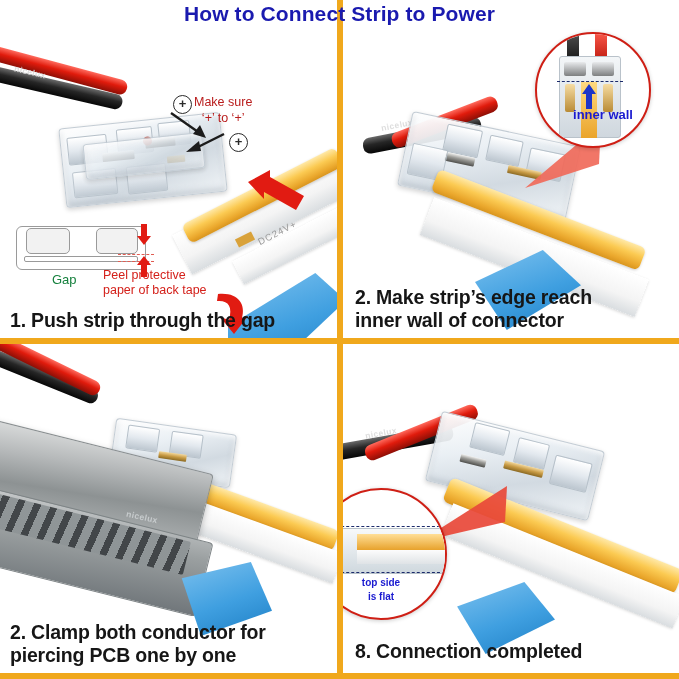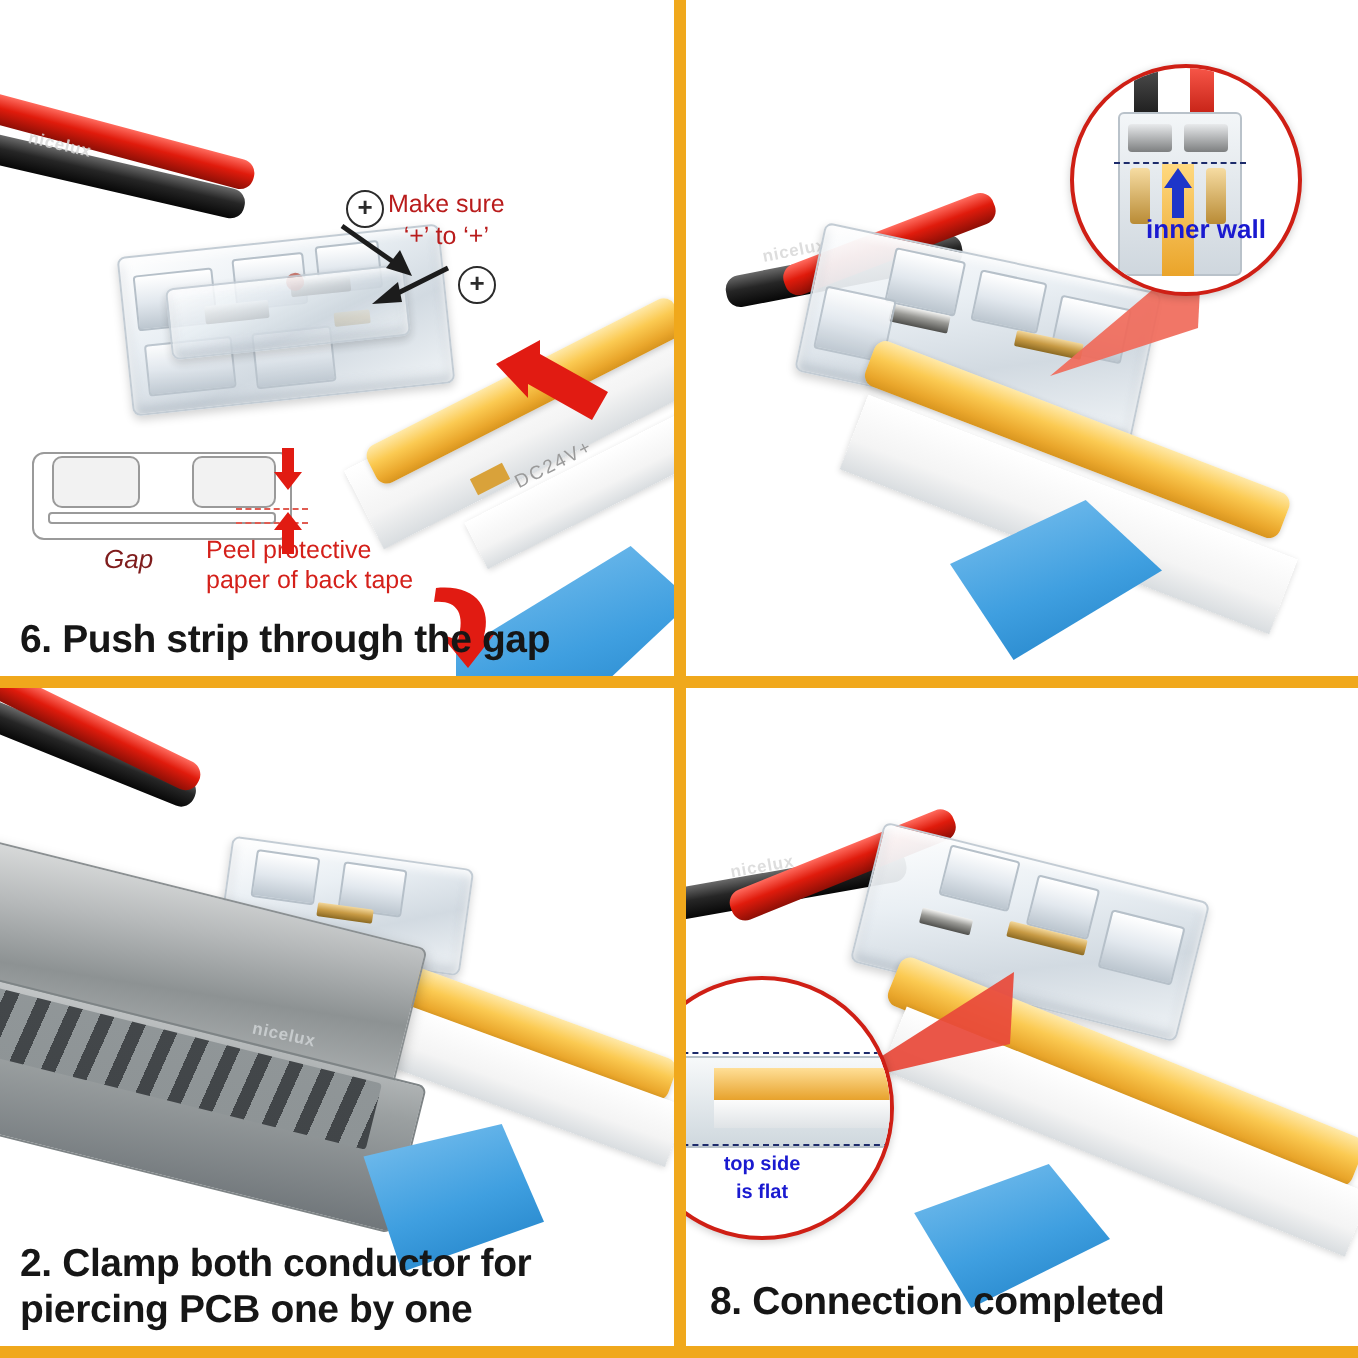--- a/index.html
+++ b/index.html
@@ -94,37 +94,38 @@
   }
 
   .arr-thin{position:absolute;z-index:22;}
   .arr-red{position:absolute;z-index:24;}
 
   
   .gapfig{position:absolute;z-index:20;}
   .gapfig .gbody{
     position:absolute;border:1.6px solid #9a9a9a;border-radius:6px;background:#fff;
   }
-  .gaplabel{position:absolute;color:#7f1d1d;font-size:13px;font-style:italic;}
+  .gaplabel{position:absolute;color:#15803d;font-size:13px;}
 
   
   .inset{
     position:absolute;border-radius:50%;overflow:hidden;
     border:2.6px solid #cf1f15;background:#fff;z-index:26;
     box-shadow:0 1px 4px rgba(0,0,0,.2);
   }
   .inset-cone{position:absolute;z-index:25;}
 
   .dashline{position:absolute;border-top:1.2px dashed #1c2b6b;z-index:27;}
 </style>
 </head>
 <body>
 
 <div class="page">
 
+  <div class="title">How to Connect Strip to Power</div>
 
   <div class="panel" id="panel1">
 
     <div class="wire wire-black" style="left:-24px;top:34px;width:150px;height:15px;transform:rotate(13deg);transform-origin:left center;"></div>
     <div class="wire wire-red" style="left:-20px;top:14px;width:152px;height:15px;transform:rotate(15deg);transform-origin:left center;"></div>
     <div class="brandtag" style="left:14px;top:39px;transform:rotate(13deg);">nicelux</div>
 
     <div class="conn" style="left:62px;top:92px;width:160px;height:78px;transform:rotate(-6deg);">
       <div class="conn-seg" style="left:6px;top:9px;width:38px;height:26px;"></div>
       <div class="conn-seg" style="left:56px;top:6px;width:34px;height:24px;"></div>
@@ -180,21 +181,21 @@
       <path d="M5 0 L11 0 L11 12 L15 12 L8 21 L1 12 L5 12 Z" fill="#e11b12"></path>
     </svg>
     <svg class="arr-red" style="left:136px;top:228px;" width="16" height="22" viewBox="0 0 16 22">
       <path d="M5 21 L11 21 L11 9 L15 9 L8 0 L1 9 L5 9 Z" fill="#e11b12"></path>
     </svg>
     <div class="gaplabel" style="left:52px;top:244px;">Gap</div>
 
     <div class="ann-red" style="left:103px;top:240px;">Peel protective
 paper of back tape</div>
 
-    <div class="caption" id="cap1">6. Push strip through the gap</div>
+    <div class="caption" id="cap1">1. Push strip through the gap</div>
   </div>
 
   <div class="panel" id="panel2">
 
     <div class="wire wire-black" style="left:18px;top:88px;width:120px;height:16px;transform:rotate(-11deg);transform-origin:right center;"></div>
     <div class="wire wire-red" style="left:42px;top:66px;width:112px;height:16px;transform:rotate(-21deg);transform-origin:right center;"></div>
     <div class="brandtag" style="left:38px;top:92px;transform:rotate(-11deg);">nicelux</div>
 
     <div class="conn" style="left:60px;top:100px;width:170px;height:74px;transform:rotate(12deg);">
       <div class="conn-seg" style="left:36px;top:4px;width:34px;height:26px;"></div>
@@ -222,20 +223,22 @@
       <div style="position:absolute;left:44px;top:48px;width:16px;height:56px;background:linear-gradient(180deg,#ffd97f,#eaa42a);"></div>
       <div style="position:absolute;left:28px;top:50px;width:10px;height:28px;background:linear-gradient(180deg,#f6dca2,#b98b35);border-radius:2px;"></div>
       <div style="position:absolute;left:66px;top:50px;width:10px;height:28px;background:linear-gradient(180deg,#f6dca2,#b98b35);border-radius:2px;"></div>
       <div class="dashline" style="left:20px;top:47px;width:66px;"></div>
       <svg style="position:absolute;left:44px;top:50px;" width="16" height="26" viewBox="0 0 16 26">
         <path d="M5 25 L11 25 L11 10 L15 10 L8 0 L1 10 L5 10 Z" fill="#1d35c9"></path>
       </svg>
       <div class="ann-blue" style="left:6px;top:74px;width:120px;font-size:13px;">inner wall</div>
     </div>
 
+    <div class="caption" id="cap2">2. Make strip’s edge reach
+inner wall of connector</div>
   </div>
 
   <div class="panel" id="panel3">
 
     <div class="wire wire-black" style="left:-14px;top:2px;width:120px;height:15px;transform:rotate(22deg);transform-origin:left center;"></div>
     <div class="wire wire-red" style="left:-14px;top:-16px;width:126px;height:15px;transform:rotate(26deg);transform-origin:left center;"></div>
 
     <div class="conn" style="left:112px;top:82px;width:120px;height:52px;transform:rotate(8deg);">
       <div class="conn-seg" style="left:12px;top:4px;width:30px;height:22px;"></div>
       <div class="conn-seg" style="left:56px;top:4px;width:30px;height:22px;"></div>

